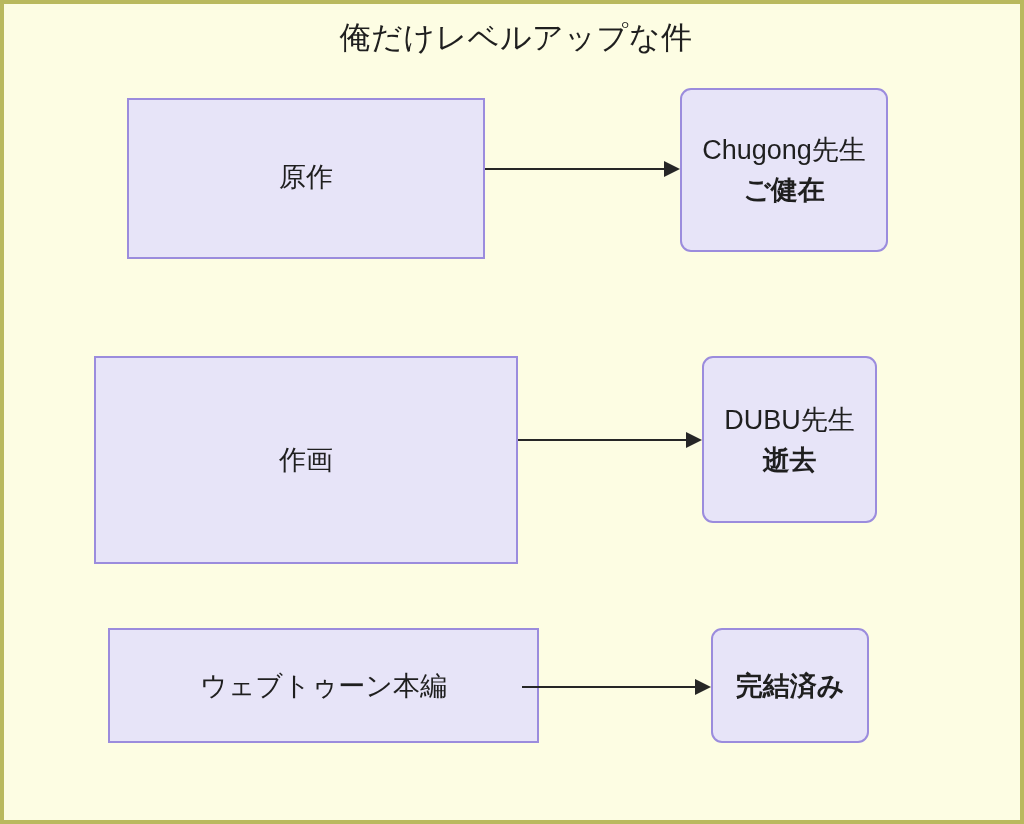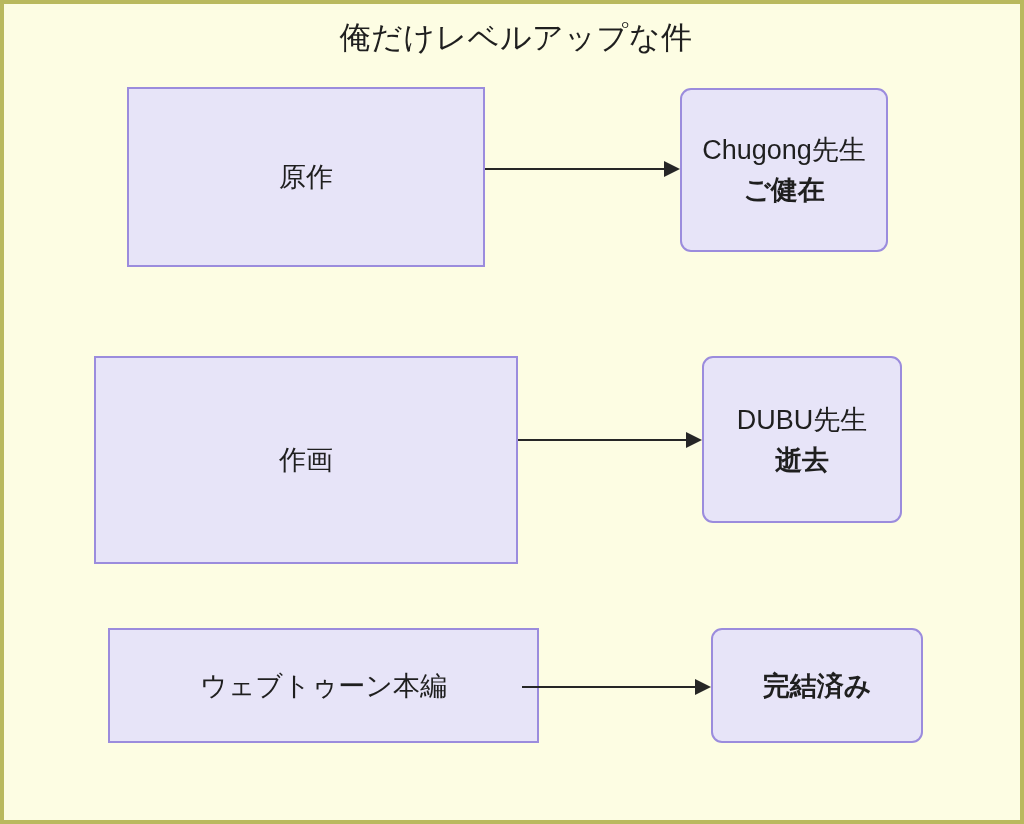--- a/index.html
+++ b/index.html
@@ -61,28 +61,28 @@
   .node .line {
     font-size: 27px;
     line-height: 40px;
     white-space: nowrap;
   }
   .node .line.bold {
     font-weight: bold;
   }
 
   
-  #node-gensaku   { left: 123px; top: 83px;  width: 358px; height: 180px; }
+  #node-gensaku   { left: 123px; top: 94px;  width: 358px; height: 161px; font-family: Liberation Mono, monospace; }
   #node-chugong   { left: 676px; top: 84px;  width: 208px; height: 164px; }
   
   #node-sakuga    { left: 90px;  top: 352px; width: 424px; height: 208px; }
-  #node-dubu      { left: 698px; top: 352px; width: 200px; height: 167px; }
+  #node-dubu      { left: 698px; top: 352px; width: 175px; height: 167px; }
   
   #node-webtoon   { left: 104px;  top: 624px; width: 431px; height: 115px; }
-  #node-kanketsu  { left: 707px; top: 624px; width: 212px; height: 115px; }
+  #node-kanketsu  { left: 707px; top: 624px; width: 158px; height: 115px; }
 
   
   .arrow {
     position: absolute;
     height: 20px;
     pointer-events: none;
   }
   .arrow .shaft {
     position: absolute;
     left: 0;

